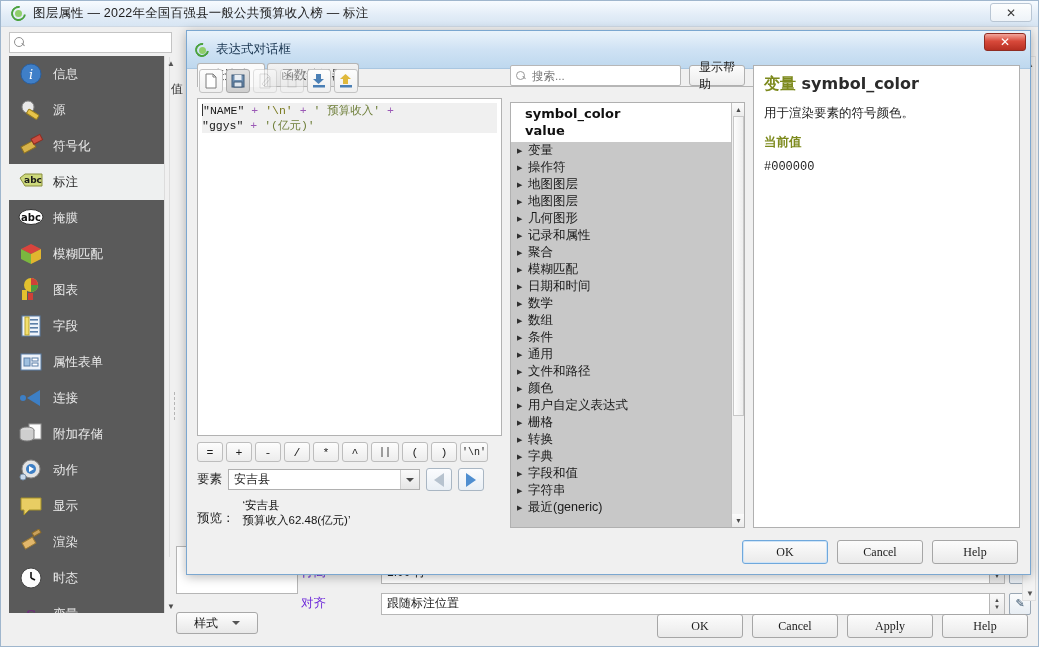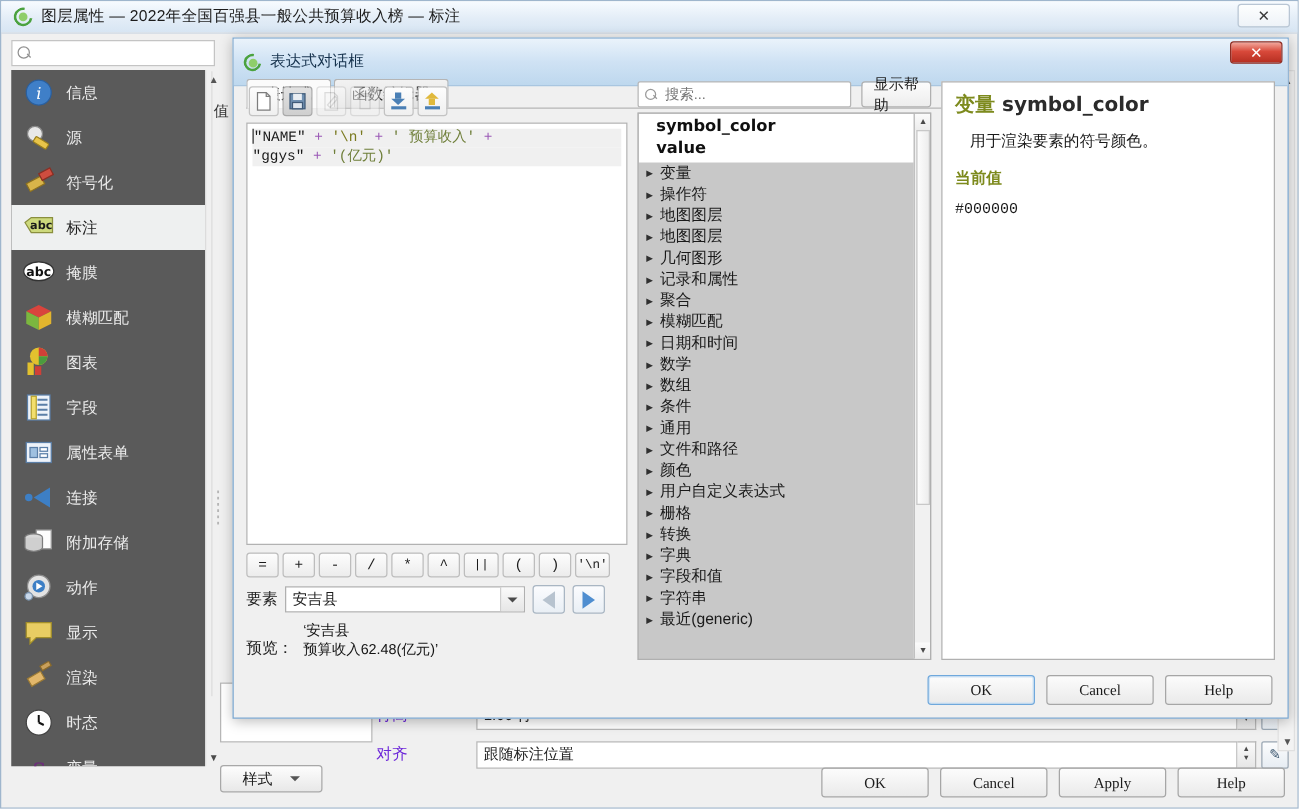--- a/index.html
+++ b/index.html
@@ -255,21 +255,21 @@
   }
   .navbtn .tri-l { border-top: 7px solid transparent; border-bottom: 7px solid transparent; border-right: 10px solid #b7c3cf; }
   .navbtn .tri-r { border-top: 7px solid transparent; border-bottom: 7px solid transparent; border-left: 10px solid #4f8ed0; }
 
   .preview-row { display: flex; gap: 8px; padding-top: 3px; }
   .preview-row .lb { font-size: 12.5px; color: #232323; padding-top: 12px; }
   .preview-val { font-size: 11.5px; color: #141414; line-height: 15px; font-family: "Liberation Sans", sans-serif; }
 
   
   .col-mid { width: 235px; display: flex; flex-direction: column; }
-  .search-row { display: flex; gap: 8px; padding-bottom: 4px; align-items: center; }
+  .search-row { display: flex; gap: 8px; padding-bottom: 16px; align-items: center; }
   .searchbox {
     flex: 1; height: 21px; background: #fff; border: 1px solid #b7b7b7; border-radius: 2px;
     display: flex; align-items: center; padding-left: 5px;
   }
   .searchbox .mag2 { width: 10px; height: 10px; position: relative; margin-right: 4px; opacity: .6; }
   .searchbox .mag2::before { content:""; position:absolute; left:0; top:0; width:7px; height:7px; border:1.3px solid #555; border-radius:50%; }
   .searchbox .mag2::after { content:""; position:absolute; left:6px; top:6px; width:4px; height:1.3px; background:#555; transform:rotate(45deg); }
   .searchbox input { border:0; outline:0; font-size:11.5px; width: 150px; background: transparent; font-family:"Liberation Sans",sans-serif; color:#333; }
   .help-btn {
     height: 21px; padding: 0 9px; border: 1px solid #b0b0b0; border-radius: 3px;
@@ -285,21 +285,21 @@
   .tree-item .tri { width: 11px; font-size: 7px; color: #2f2f2f; }
   .tree-vscroll { width: 13px; background: #f1f1f1; border-left: 1px solid #c0c0c0; position: relative; }
   .tree-vscroll .ar { width: 13px; height: 13px; display: flex; align-items: center; justify-content: center; font-size: 7px; color: #4a4a4a; background: linear-gradient(#fbfbfb,#ececec); }
   .tree-vscroll .ar.bot { position: absolute; bottom: 0; }
   .tree-vscroll .thumb { position: absolute; top: 13px; left: 1px; width: 11px; height: 300px; background: linear-gradient(90deg,#fdfdfd,#ededed); border: 1px solid #c8c8c8; }
 
   
   .col-right { flex: 1; border: 1px solid #b0b0b0; background: #ffffff; padding: 8px 10px; overflow: hidden; }
   .hlp-h1 { font-size: 16px; font-weight: bold; color: #7d8a1d; margin-bottom: 10px; font-family: "DejaVu Sans", sans-serif; }
   .hlp-h1 .mono { color: #2b2b2b; }
-  .hlp-p { font-size: 12.5px; color: #1b1b1b; margin-bottom: 12px; line-height: 17px; margin-left: 12px; }
+  .hlp-p { font-size: 12.5px; color: #1b1b1b; margin-bottom: 12px; line-height: 17px; }
   .hlp-h2 { font-size: 12.5px; font-weight: bold; color: #7d8a1d; margin-bottom: 9px; font-family: "DejaVu Sans", sans-serif; }
   .hlp-val { font-size: 12px; color: #1b1b1b; font-family: "Liberation Mono", monospace; }
 
   .expr-btns { position: absolute; right: 12px; bottom: 10px; display: flex; gap: 9px; }
 
   
   .under-frag {
     position: absolute; left: 168px; top: 56px; width: 18px; height: 500px;
     background: #f0f0f0; border-left: 1px solid #dcdcdc;
   }

